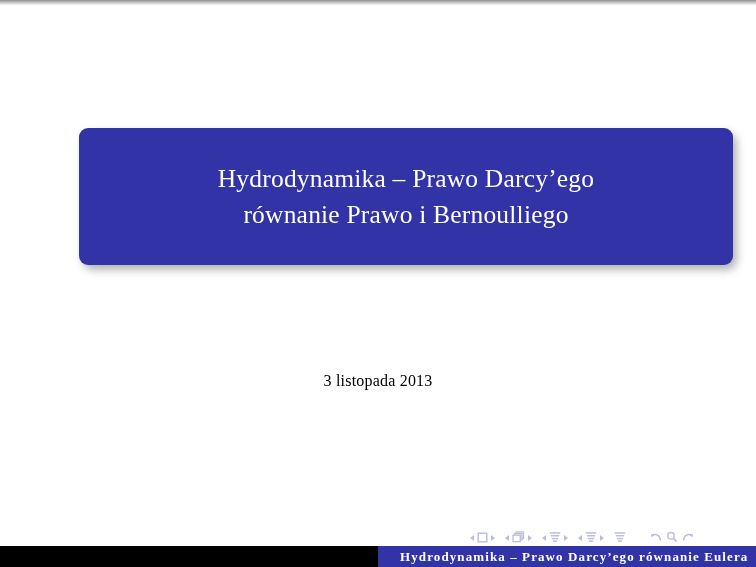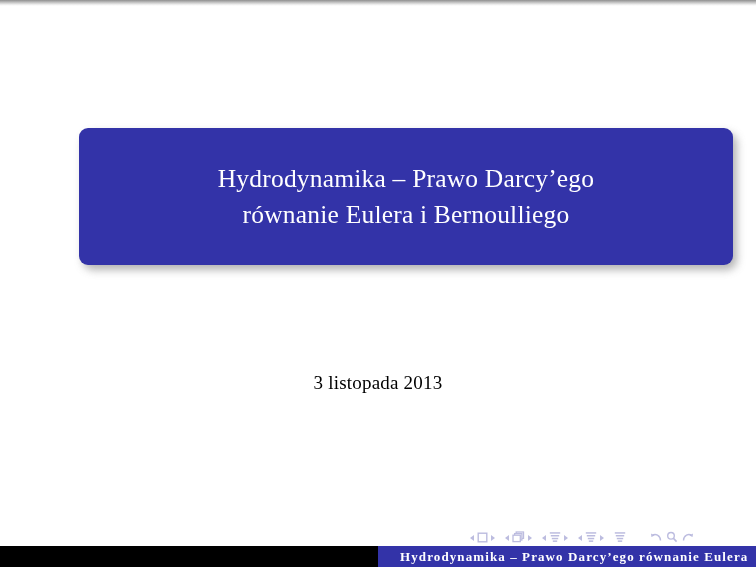--- a/index.html
+++ b/index.html
@@ -77,21 +77,21 @@
   }
 
   
   .date-line {
     position: absolute;
     left: 0;
     top: 372px;
     width: 756px;
     text-align: center;
     color: #000000;
-    font-size: 19px;
+    font-size: 16px;
     letter-spacing: 0.2px;
   }
 
   
   .navsymbols {
     position: absolute;
     left: 470px;
     top: 530px;
     width: 286px;
     height: 15px;
@@ -155,21 +155,21 @@
 <body>
 
 <div class="slide">
 
   <div class="top-edge-gradient"></div>
 
   <div class="titlebox-wrap">
     <div class="titlebox-shadow"></div>
     <div class="titlebox">
       <div class="title-line">Hydrodynamika – Prawo Darcy’ego</div>
-      <div class="title-line">równanie Eulera i Bernoulliego</div>
+      <div class="title-line">równanie Prawo i Bernoulliego</div>
     </div>
   </div>
 
   <div class="date-line">3 listopada 2013</div>
 
   <div class="navsymbols">
 
     <div class="nav-group">
       <span class="nav-arrow left"></span>
       <span class="ic">

